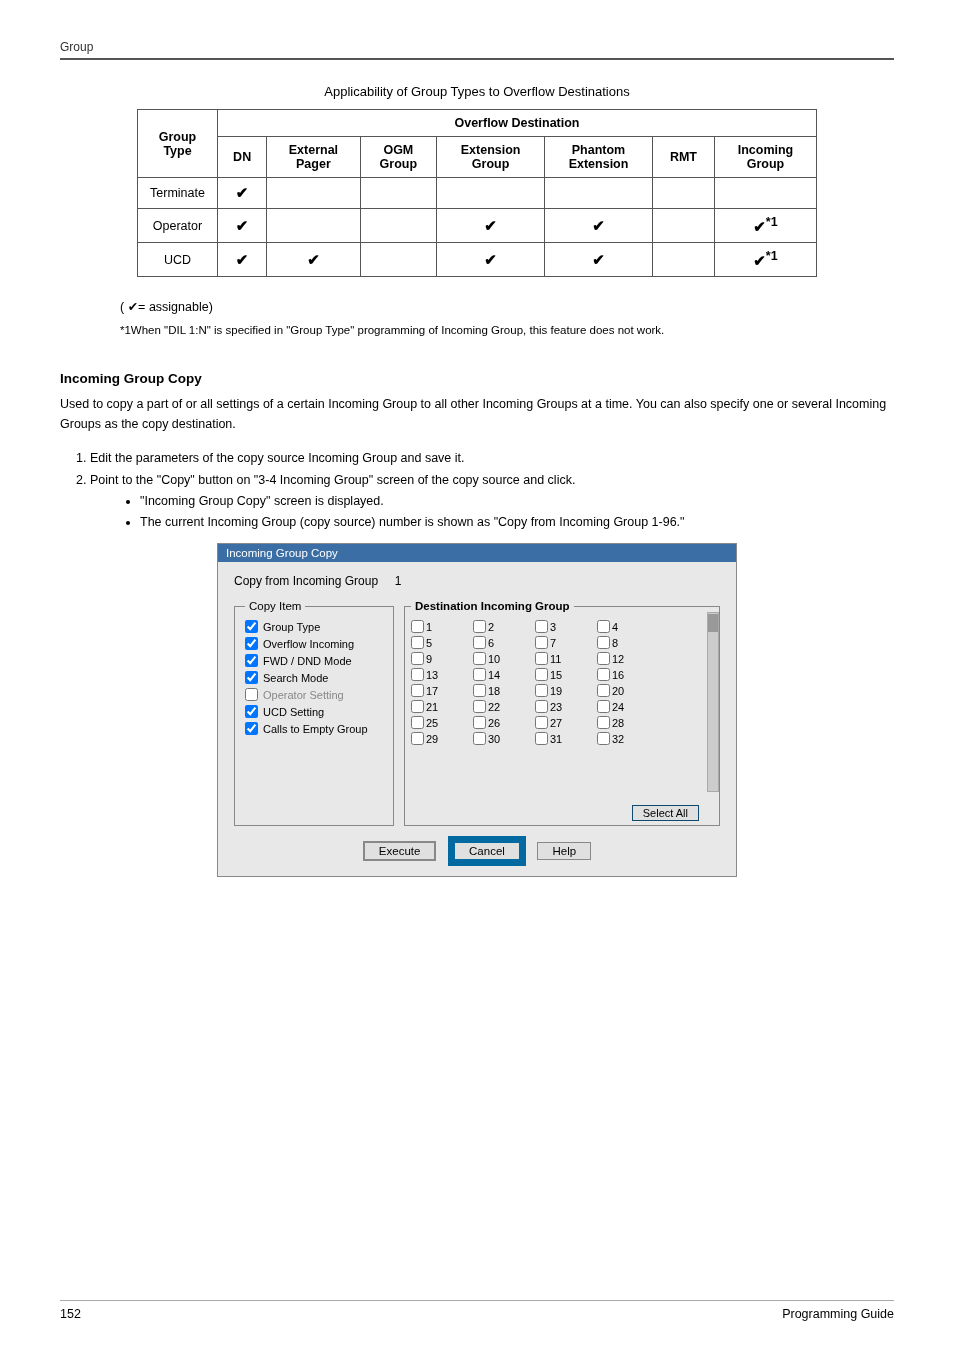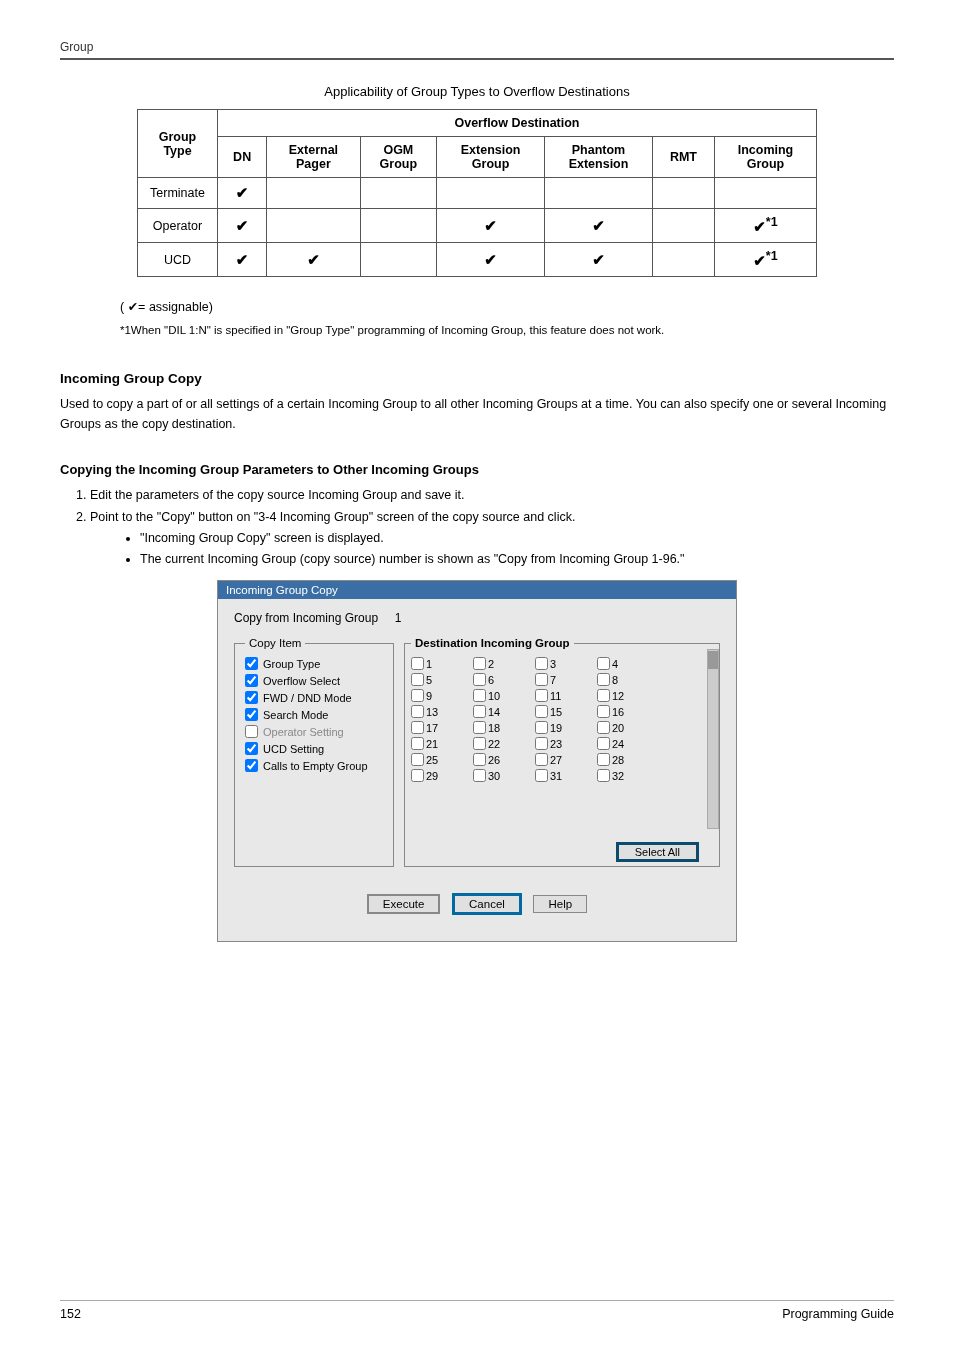--- a/index.html
+++ b/index.html
@@ -221,24 +221,24 @@
       bottom: 30px;
       left: 60px;
       right: 60px;
       display: flex;
       justify-content: space-between;
       font-size: 12.5px;
       border-top: 1px solid #aaa;
       padding-top: 6px;
     }
     .small-btn {
-      padding: 1px 16px;
+      padding: 1px 10px;
       font-size: 11px;
       background: #e0e0e0;
-      border: 3px solid #0c4a6e;
+      border: 1px solid #0c4a6e;
       cursor: pointer;
     }
     fieldset {
       border: 1px solid #888;
       padding: 6px 8px;
     }
     fieldset legend {
       font-size: 11.5px;
       padding: 0 4px;
       font-weight: bold;
@@ -308,21 +308,20 @@
     <div class="assignable-note">( ✔= assignable)</div>
     <div class="footnote">*1When "DIL 1:N" is specified in "Group Type" programming of Incoming Group, this feature does not work.</div>
   </div>
 
   <div style="margin-top: 28px;">
     <div class="section-heading">Incoming Group Copy</div>
     <div class="section-body">Used to copy a part of or all settings of a certain Incoming Group to all other Incoming Groups at a time. You can also specify one or several Incoming Groups as the copy destination.</div>
   </div>
 
   <div style="margin-top: 14px;">
-    <div class="sub-section-heading">Copying the Incoming Group Parameters to Other Incoming Groups</div>
     <ol class="numbered-list">
       <li><span>Edit the parameters of the copy source Incoming Group and save it.</span></li>
       <li><span>Point to the "Copy" button on "3-4 Incoming Group" screen of the copy source and click.</span>
         <ul class="bullet-list">
           <li>"Incoming Group Copy" screen is displayed.</li>
           <li>The current Incoming Group (copy source) number is shown as "Copy from Incoming Group 1-96."</li>
         </ul>
       </li>
     </ol>
   </div>
@@ -337,21 +336,21 @@
       <div class="dialog-two-col">
 
         <fieldset class="dialog-copy-item">
           <legend>Copy Item</legend>
           <div class="row">
             <input type="checkbox" checked="" style="">
             <label>Group Type</label>
           </div>
           <div class="row">
             <input type="checkbox" checked="" style="">
-            <label>Overflow Select</label>
+            <label>Overflow Incoming</label>
           </div>
           <div class="row">
             <input type="checkbox" checked="" style="">
             <label>FWD / DND Mode</label>
           </div>
           <div class="row">
             <input type="checkbox" checked="" style="">
             <label>Search Mode</label>
           </div>
           <div class="row">
@@ -508,21 +507,21 @@
             </div>
           </div>
           <div class="select-all-row">
             <button class="small-btn">Select All</button>
           </div>
         </fieldset>
       </div>
 
       <div class="dialog-buttons">
         <button class="dialog-buttons" style="margin:0 4px;padding:2px 14px;font-size:11.5px;background:#e0e0e0;border:1px solid #888;cursor:pointer;border-width:2px;">Execute</button>
-        <button style="margin:16px 4px;padding:2px 14px;font-size:11.5px;background:#e0e0e0;border:3px solid #0369a1;cursor:pointer;">Cancel</button>
+        <button style="margin:0 4px;padding:2px 14px;font-size:11.5px;background:#e0e0e0;border:7px solid #0369a1;cursor:pointer;">Cancel</button>
         <button style="margin:0 4px;padding:2px 14px;font-size:11.5px;background:#e0e0e0;border:1px solid #888;cursor:pointer;">Help</button>
       </div>
     </div>
   </div>
 
   <div class="page-footer">
     <span>152</span>
     <span>Programming Guide</span>
   </div>
 

